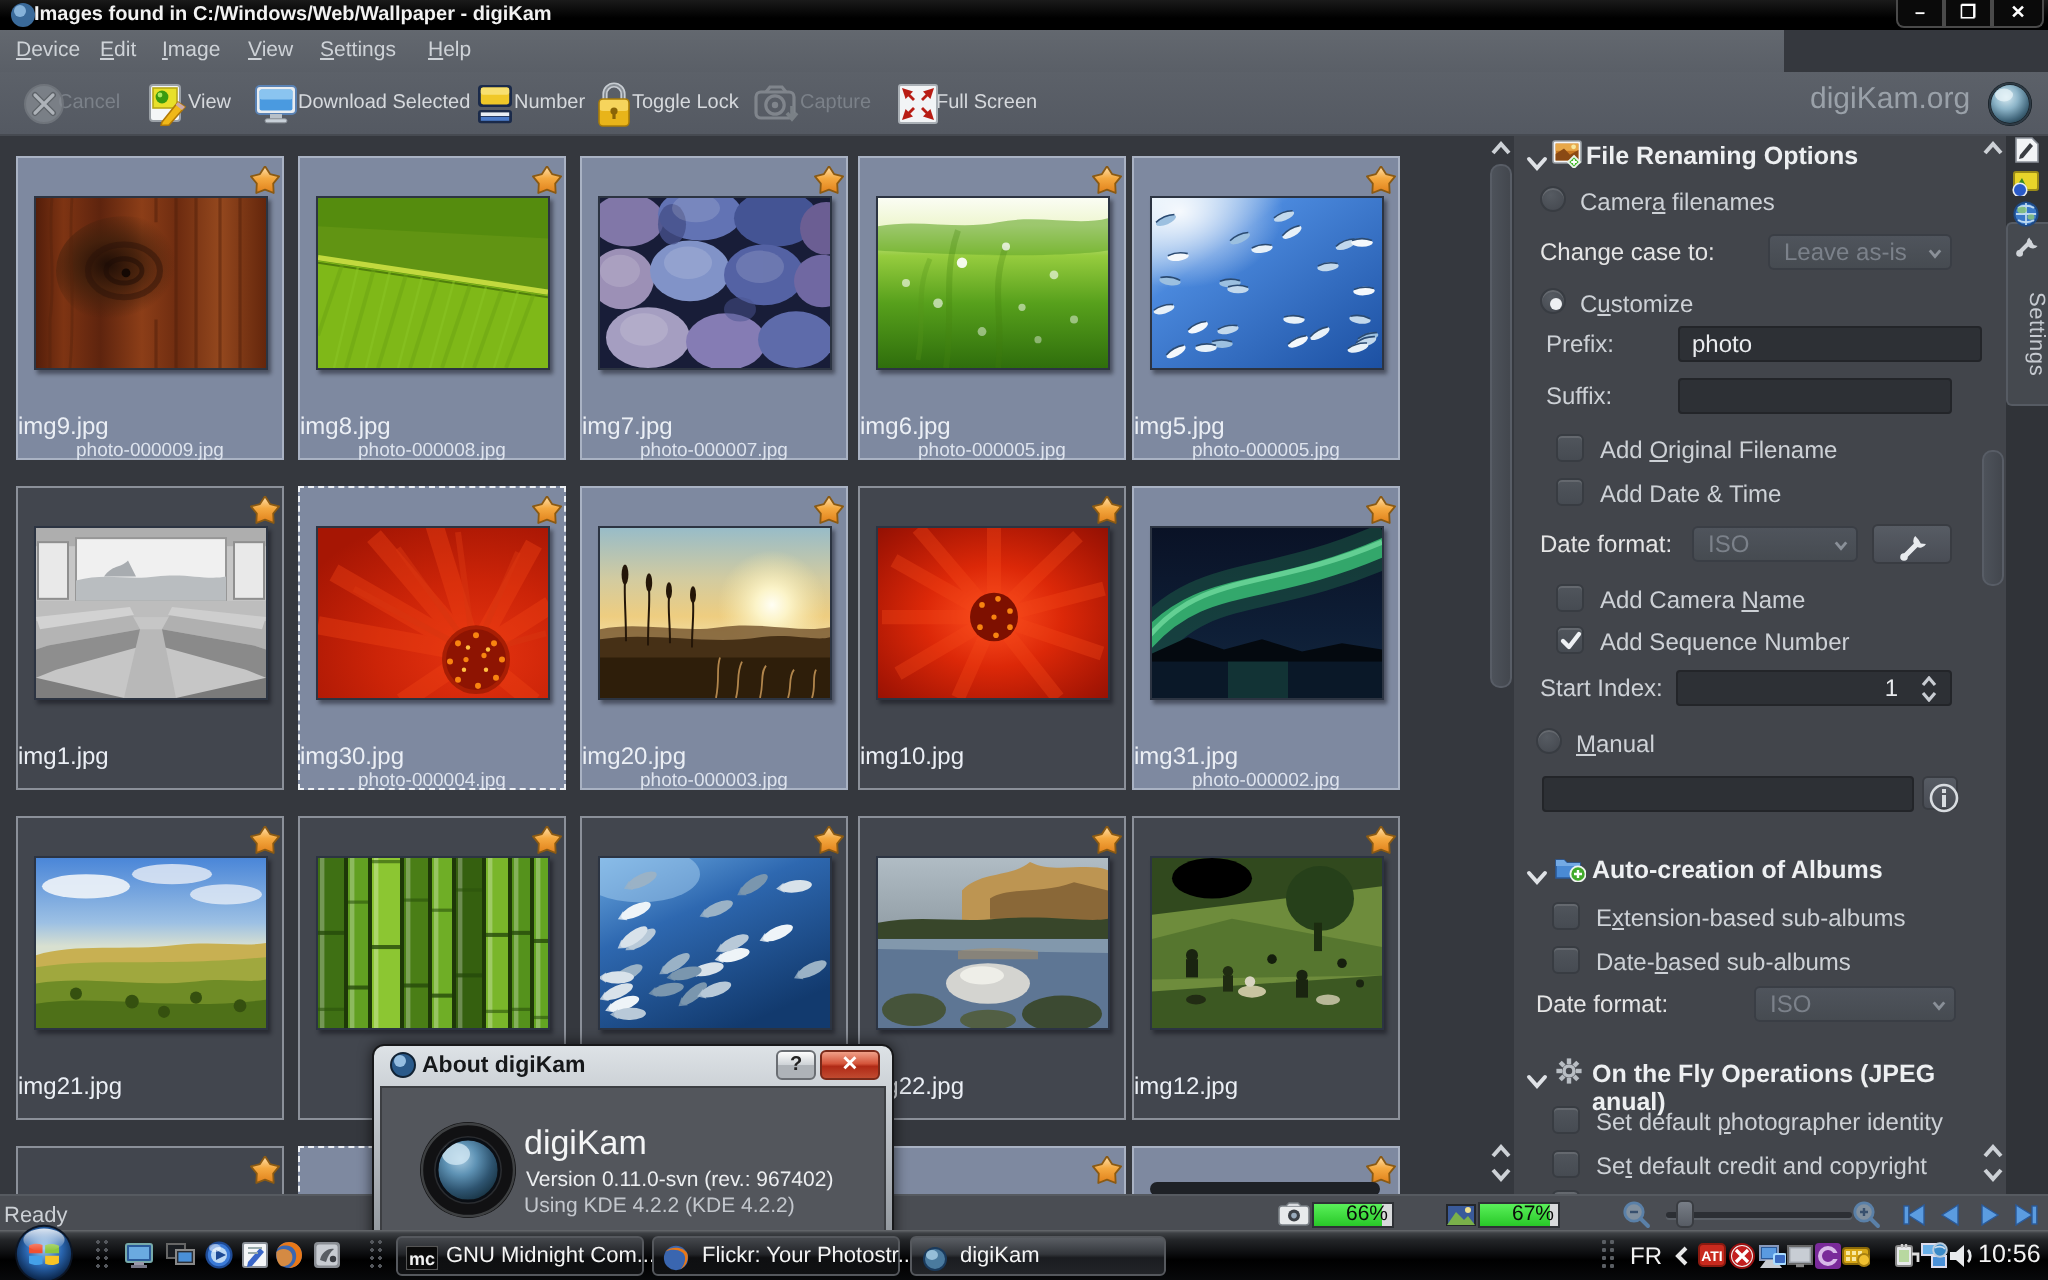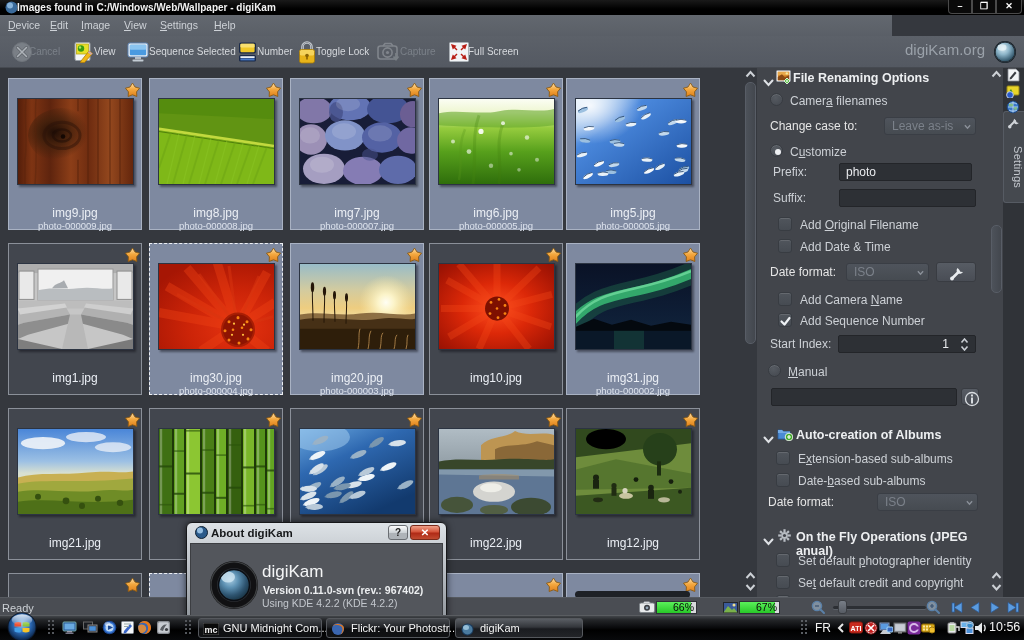--- a/index.html
+++ b/index.html
@@ -14,21 +14,21 @@
 .tbtxt.dis{color:#7b8189}
 
 .wbtn{position:absolute;top:0;height:14px;background:#0a0a0a;border:1px solid #4a4a4a;border-top:none;color:#fff;text-align:center;font-size:9px;font-weight:bold;line-height:13px}
 
 #canvas{left:0;top:68px;width:744px;height:529px;background:#35383e;overflow:hidden}
 .card{position:absolute;width:134px;height:152px;background:#7e89a0;border:1px solid #a9b2c3}
 .card.dk{background:#42464e;border-color:#8b9099}
 .card.sel{border:1px dashed #eef1f5}
 .thumb{position:absolute;left:8px;top:19px;width:117px;height:87px;border:1px solid #2c3442;box-shadow:1.5px 2px 2px rgba(10,12,18,.45)}
 .thumb svg{display:block;width:115px;height:85px}
-.l1{position:absolute;left:0;top:127px;width:132px;text-align:center;font-size:12px;color:#ebeff5}
+.l1{position:absolute;left:0;top:127px;width:132px;text-align:left;font-size:12px;color:#ebeff5}
 .l2{position:absolute;left:0;top:141px;width:132px;text-align:center;font-size:9.5px;color:#dde3ed}
 .star{position:absolute;left:116px;top:4px;width:15px;height:15px}
 
 .vsb{background:#35383e}
 
 #panel{left:757px;top:68px;width:247px;height:529px;background:#42454b;overflow:hidden}
 .hdr{position:absolute;font-size:12.5px;font-weight:bold;color:#edeff1}
 .lbl{position:absolute;font-size:12px;color:#cdd1d6}
 .lbl.dis{color:#e5e5e5}
 .cb{position:absolute;width:14px;height:14px;background:linear-gradient(#50555c,#464b52);border:1px solid #383c42;border-radius:3px;box-shadow:inset 0 1px 0 rgba(255,255,255,.12)}
@@ -68,21 +68,21 @@
   <span style="left:50px"><u>E</u>dit</span>
   <span style="left:81px"><u>I</u>mage</span>
   <span style="left:124px"><u>V</u>iew</span>
   <span style="left:160px"><u>S</u>ettings</span>
   <span style="left:214px"><u>H</u>elp</span>
 </div>
 
 <div id="toolbar" class="abs"></div>
 <span class="tbtxt dis" style="left:29px">Cancel</span>
 <span class="tbtxt" style="left:94px">View</span>
-<span class="tbtxt" style="left:149px">Sequence Selected</span>
+<span class="tbtxt" style="left:149px">Download Selected</span>
 <span class="tbtxt" style="left:257px">Number</span>
 <span class="tbtxt" style="left:316px">Toggle Lock</span>
 <span class="tbtxt dis" style="left:400px">Capture</span>
 <span class="tbtxt" style="left:468px">Full Screen</span>
 <div id="tbicons">
     <div class="abs" style="left:905px;top:41px;font-size:15px;color:#9aa1a9;z-index:5">digiKam.org</div>
 <svg class="abs" style="left:993px;top:40px;z-index:5" width="24" height="24" viewBox="0 0 24 24">
       <defs>
         <radialGradient id="torb" cx=".4" cy=".32" r=".8">
           <stop offset="0" stop-color="#d8ecf4"></stop>
@@ -1006,21 +1006,21 @@
 <div class="hdr" style="left:36px;top:3px">File Renaming Options</div>
 <div class="rad" style="left:13px;top:25px"></div>
 <div class="lbl" style="left:33px;top:26px">Camer<u>a</u> filenames</div>
 <div class="lbl dis" style="left:13px;top:51px">Change case to:</div>
 <div class="dd dis" style="left:127px;top:49px;width:92px">Leave as-is<svg class="dar" viewBox="0 0 8 8">
         <path d="M1,2.5 L4,6 L7,2.5" fill="none" stroke="#8a9098" stroke-width="1.6"></path>
       </svg></div>
 <div class="rad on" style="left:13px;top:76px"></div>
 <div class="lbl" style="left:33px;top:77px">C<u>u</u>stomize</div>
 <div class="lbl" style="left:16px;top:97px">Prefix:</div>
-<div class="inp" style="left:82px;top:95px;width:133px">photo</div>
+<div class="inp" style="left:82px;top:95px;width:152px">photo</div>
 <div class="lbl" style="left:16px;top:123px">Suffix:</div>
 <div class="inp" style="left:82px;top:121px;width:137px"></div>
 <div class="cb" style="left:21px;top:149px"></div>
 <div class="lbl" style="left:43px;top:150px">Add <u>O</u>riginal Filename</div>
 <div class="cb" style="left:21px;top:171px"></div>
 <div class="lbl" style="left:43px;top:172px">Add Date &amp; Time</div>
 <div class="lbl dis" style="left:13px;top:197px">Date format:</div>
 <div class="dd dis" style="left:89px;top:195px;width:83px">ISO<svg class="dar" viewBox="0 0 8 8">
         <path d="M1,2.5 L4,6 L7,2.5" fill="none" stroke="#8a9098" stroke-width="1.6"></path>
       </svg></div>
@@ -1123,21 +1123,21 @@
         </radialGradient>
       </defs>
     <circle cx="26" cy="26" r="24" fill="#111113"></circle>
     <circle cx="26" cy="26" r="23" fill="none" stroke="#3e4042" stroke-width="1.2"></circle>
     <circle cx="26" cy="26" r="17" fill="#2a2c30"></circle>
     <circle cx="26" cy="26" r="15" fill="url(#lens)"></circle>
     <ellipse cx="20" cy="18" rx="7" ry="5.5" fill="#cfe6f2" opacity=".8"></ellipse>
     <circle cx="26" cy="26" r="15.5" fill="none" stroke="#0a0e14" stroke-width="1.4"></circle>
   </svg>
   <div class="abs" style="left:76px;top:40px;font-size:17px;color:#f4f5f6;white-space:nowrap">digiKam</div>
-  <div class="abs" style="left:77px;top:62px;font-size:10.5px;font-weight:bold;color:#eceef0;white-space:nowrap">Version 0.11.0-svn (rev.: 967402)</div>
+  <div class="abs" style="left:77px;top:62px;font-size:10.5px;font-weight:normal;color:#eceef0;white-space:nowrap">Version 0.11.0-svn (rev.: 967402)</div>
   <div class="abs" style="left:76px;top:75px;font-size:10.5px;color:#c3c7cd;white-space:nowrap">Using KDE 4.2.2 (KDE 4.2.2)</div>
 </div>
 
 <div id="taskbar" class="abs"></div>
 <svg class="abs" style="left:6px;top:611px;z-index:60" width="32" height="29" viewBox="0 0 34 31">
 <defs>
       <radialGradient id="orb1" cx=".5" cy=".4" r=".6">
         <stop offset="0" stop-color="#9ac8f0"></stop>
         <stop offset=".55" stop-color="#2a66b0"></stop>
         <stop offset="1" stop-color="#0a2448"></stop>

